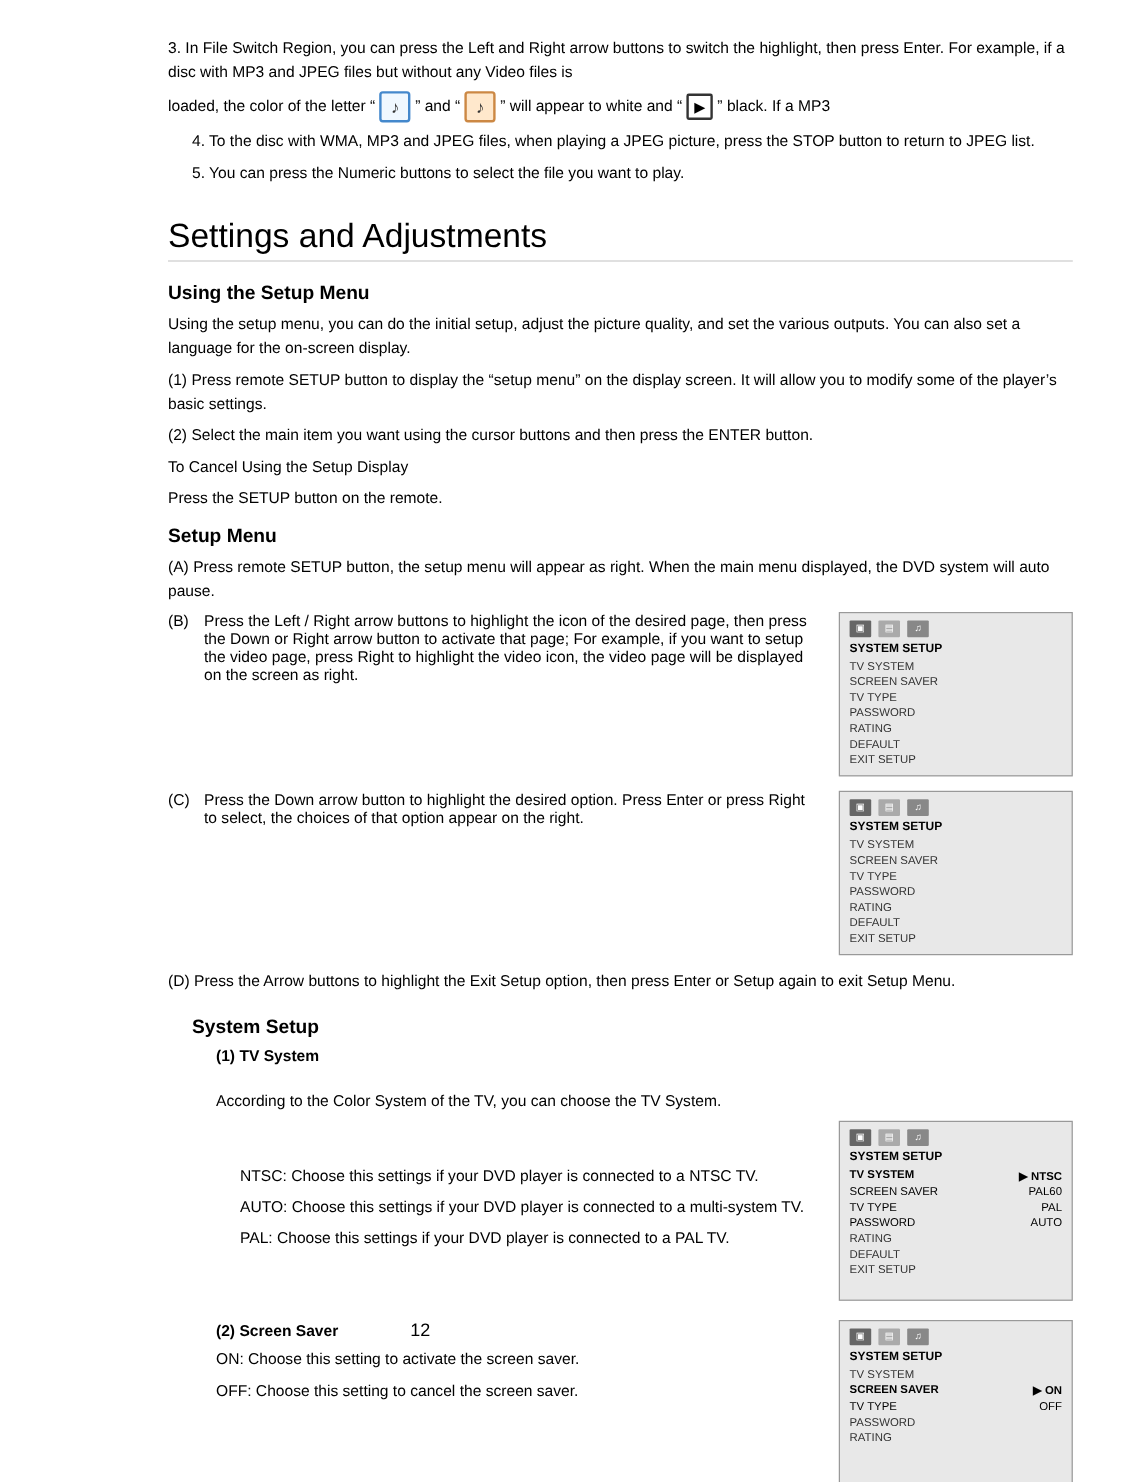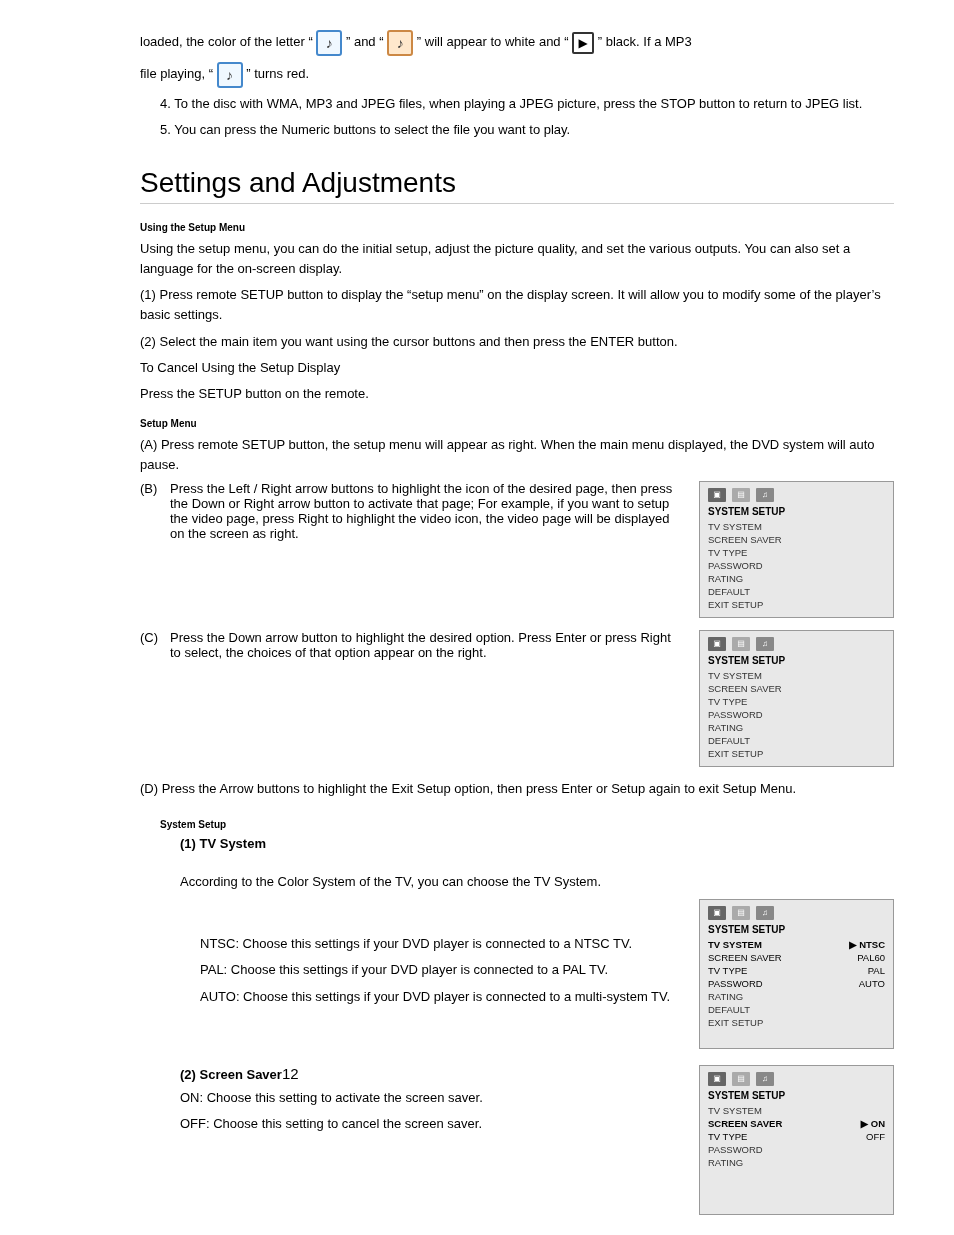--- a/index.html
+++ b/index.html
@@ -70,21 +70,21 @@
       font-size: 28px;
       font-weight: normal;
       color: #000;
       margin-top: 28px;
       margin-bottom: 18px;
       border-bottom: 1px solid #ccc;
       padding-bottom: 4px;
     }
 
     .subsection-title {
-      font-size: 10px;
+      font-size: 16px;
       font-weight: bold;
       margin-bottom: 6px;
       margin-top: 14px;
     }
 
     .body-text {
       line-height: 1.55;
       margin-bottom: 6px;
     }
 
@@ -215,34 +215,30 @@
     .letter-label {
       float: left;
       margin-left: -30px;
       font-weight: normal;
     }
   </style>
 </head>
 <body>
 
 <div class="top-section">
+  <p class="body-text">3. In File Switch Region, you can press the Left and Right arrow buttons to switch the highlight, then press Enter. For example, if a disc with MP3 and JPEG files but without any Video files is</p>
   <p class="body-text">
     <span>loaded, the color of the letter “</span>
     <span class="music-icon">♪</span>
     <span>” and “</span>
     <span class="music-icon-orange">♪</span>
     <span>” will appear to white and “</span>
     <span class="play-icon">▶</span>
     <span>” black. If a MP3</span>
   </p>
-  <p class="body-text">
-    <span>file playing, “</span>
-    <span class="music-icon">♪</span>
-    <span>” turns red.</span>
-  </p>
   <div class="numbered-list-item">4. To the disc with WMA, MP3 and JPEG files, when playing a JPEG picture, press the STOP button to return to JPEG list.</div>
   <div class="numbered-list-item">5. You can press the Numeric buttons to select the file you want to play.</div>
 </div>
 
 <h2 class="section-title">Settings and Adjustments</h2>
 
 <div class="subsection-title">Using the Setup Menu</div>
 <p class="body-text">Using the setup menu, you can do the initial setup, adjust the picture quality, and set the various outputs. You can also set a language for the on-screen display.</p>
 <p class="body-text">(1) Press remote SETUP button to display the “setup menu” on the display screen. It will allow you to modify some of the player’s basic settings.</p>
 <p class="body-text">(2) Select the main item you want using the cursor buttons and then press the ENTER button.</p>
@@ -305,22 +301,22 @@
 
 <div style="margin-top: 20px;">
   <div class="indent subsection-title">System Setup</div>
   <div class="indent2" style="font-weight:bold; margin-bottom:21px;">(1) TV System</div>
   <div class="indent2 body-text">According to the Color System of the TV, you can choose the TV System.</div>
 </div>
 
 <div class="tv-system-section">
   <div class="tv-system-text indent2">
     <div class="body-text indent">NTSC: Choose this settings if your DVD player is connected to a NTSC TV.</div>
+    <div class="body-text indent">AUTO: Choose this settings if your DVD player is connected to a multi-system TV.</div>
     <div class="body-text indent">PAL: Choose this settings if your DVD player is connected to a PAL TV.</div>
-    <div class="body-text indent">AUTO: Choose this settings if your DVD player is connected to a multi-system TV.</div>
   </div>
   <div class="setup-box" style="min-height:150px;">
     <div class="setup-box-header">
       <span class="setup-box-icon">▣</span>
       <span class="setup-box-icon2">▤</span>
       <span class="setup-box-icon3">♫</span>
     </div>
     <div class="setup-box-title">SYSTEM SETUP</div>
     <div class="setup-box-row highlighted">
       <span>TV SYSTEM</span>
@@ -339,21 +335,21 @@
       <span>AUTO</span>
     </div>
     <div class="setup-box-item">RATING</div>
     <div class="setup-box-item">DEFAULT</div>
     <div class="setup-box-item">EXIT SETUP</div>
   </div>
 </div>
 
 <div class="screen-saver-section" style="margin-top:16px;">
   <div class="screen-saver-text">
-    <div style="display:flex; align-items:baseline; margin-bottom:6px;">
+    <div style="display:flex; align-items:baseline; gap: 60px; margin-bottom:6px;">
       <div class="indent2" style="font-weight:bold;">(2) Screen Saver</div>
       <div style="font-size:15px;">12</div>
     </div>
     <div class="indent2 body-text">ON: Choose this setting to activate the screen saver.</div>
     <div class="indent2 body-text">OFF: Choose this setting to cancel the screen saver.</div>
   </div>
   <div class="setup-box" style="min-height:150px;">
     <div class="setup-box-header">
       <span class="setup-box-icon">▣</span>
       <span class="setup-box-icon2">▤</span>

